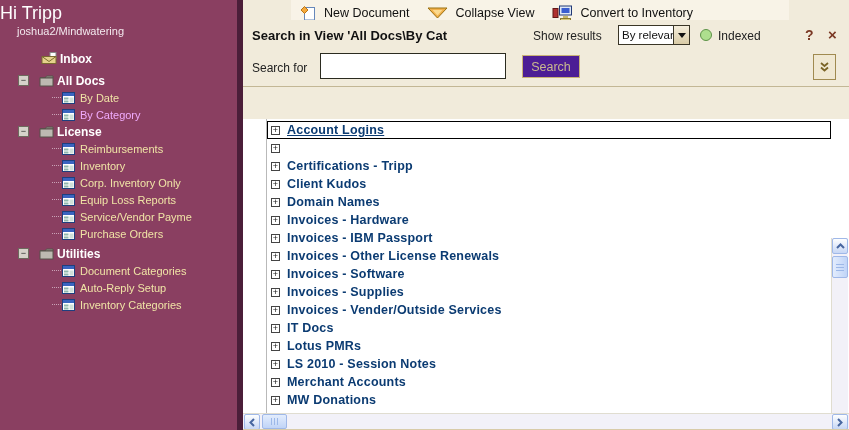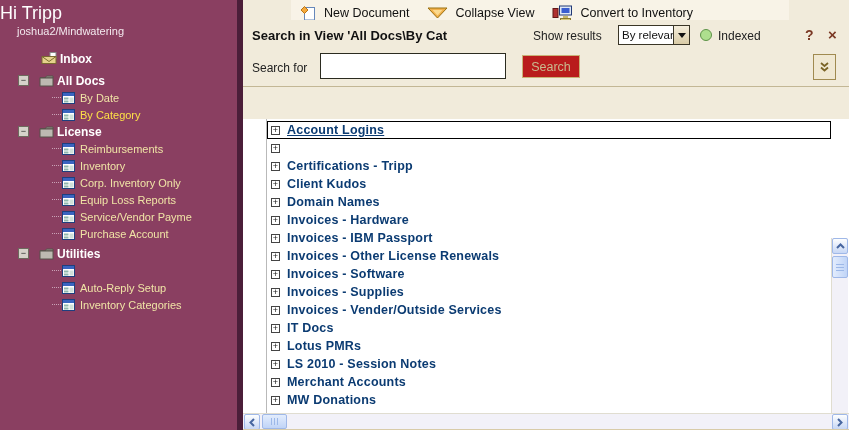--- a/index.html
+++ b/index.html
@@ -18,21 +18,21 @@
   .ti.sp-before2{margin-top:3px;}
   .exp{width:11px;height:11px;margin-left:18px;background:#D6D2CA;border:1px solid #6e6a5e;
     font-size:9px;line-height:8px;text-align:center;color:#222;flex:0 0 auto;}
   .ic0{margin-left:10px;flex:0 0 auto;display:inline-flex;}
   .ic-inbox{margin-left:41px;flex:0 0 auto;display:inline-flex;}
   .lbl0{margin-left:2px;font-size:12px;font-weight:700;color:#fff;}
   .lvl1{padding-left:62px;}
   .lvl1::before{content:'';position:absolute;left:52px;top:8px;width:9px;border-top:1px dotted #c9a2b6;}
   .ic1{flex:0 0 auto;display:inline-flex;}
   .lbl1{margin-left:5px;font-size:11px;color:#F0E4A6;}
-  .lbl1.sel{color:#fde047;}
+  .lbl1.sel{color:#f0abfc;}
 
   
   .content{position:absolute;left:243px;top:0;width:606px;height:430px;background:#F1EBDB;}
 
   
   .toolbar{position:absolute;left:0;top:0;width:498px;height:27px;background:#F8F3E7;
     border-bottom:1px solid #3a3a3a;display:flex;align-items:center;padding-left:9px;margin-left:48px;}
   .tbtn{display:flex;align-items:center;margin-right:18px;cursor:default;}
   .tbtn .ticon{display:inline-flex;margin-right:7px;}
   .tbtn .tlabel{font-size:12.5px;color:#111;}
@@ -49,21 +49,21 @@
     display:flex;align-items:center;justify-content:center;}
   .dd-arrow{width:0;height:0;border-left:4px solid transparent;border-right:4px solid transparent;border-top:5px solid #111;}
   .idx-dot{position:absolute;left:457px;top:9px;width:12px;height:12px;border-radius:50%;
     background:#AEDF8E;border:1.5px solid #5E9348;}
   .idx-lbl{position:absolute;left:475px;top:9px;font-size:12px;color:#222;}
   .s-help{position:absolute;left:562px;top:7px;font-size:14px;font-weight:700;color:#7A3824;}
   .s-close{position:absolute;left:585px;top:6px;font-size:15px;font-weight:700;color:#7A3824;}
   .s-for{position:absolute;left:9px;top:41px;font-size:12px;color:#222;}
   .search-input{position:absolute;left:77px;top:33px;width:186px;height:26px;background:#fff;
     border:1px solid #2b2b20;font-size:12px;padding:0 4px;outline:none;}
-  .btn-search{position:absolute;left:279px;top:35px;width:58px;height:23px;background:#b91c1c;
+  .btn-search{position:absolute;left:279px;top:35px;width:58px;height:23px;background:#4c1d95;
     border:1px solid #C9B277;color:#C9BA8E;font-size:12.5px;display:flex;align-items:center;justify-content:center;}
   .btn-more{position:absolute;left:570px;top:34px;width:23px;height:26px;background:#F0E8D2;
     border:1px solid #A08A50;display:flex;flex-direction:column;align-items:center;justify-content:center;gap:0;}
 
   
   .thead{position:absolute;left:0;top:95px;width:606px;height:24px;background:#F1EBDB;border-bottom:2px solid #111;}
   .thead .vsep{position:absolute;top:3px;bottom:3px;width:1px;background:#AFA68C;}
   .th-lbl{position:absolute;top:4px;font-size:12.5px;font-weight:700;color:#111;}
 
   
@@ -227,21 +227,21 @@
       <div class="ti lvl1">
         <span class="ic1">
           <svg width="13" height="12" viewBox="0 0 13 12">
               <rect x="0.5" y="0.5" width="12" height="11" fill="#fff" stroke="#1e3f7f"></rect>
               <rect x="1" y="1" width="11" height="3" fill="#3a64c0"></rect>
               <rect x="2" y="5.5" width="4.5" height="2" fill="#8fb8ae"></rect>
               <rect x="2" y="8.5" width="4.5" height="2" fill="#8fb8ae"></rect>
               <rect x="7.5" y="5.5" width="4" height="5" fill="#cfe0da"></rect>
             </svg>
         </span>
-        <span class="lbl1">Purchase Account</span>
+        <span class="lbl1">Purchase Orders</span>
       </div>
 
       <div class="ti sp-before2">
         <span class="exp">−</span>
         <span class="ic0">
           <svg width="16" height="12" viewBox="0 0 16 12">
               <path d="M1 3 L6 3 L7.5 1 L14 1 L14 3 Z" fill="#9a968e" stroke="#57534b"></path>
               <rect x="1" y="3" width="13" height="8" fill="#BDB9B1" stroke="#57534b"></rect>
             </svg>
         </span>
@@ -250,20 +250,21 @@
       <div class="ti lvl1">
         <span class="ic1">
           <svg width="13" height="12" viewBox="0 0 13 12">
               <rect x="0.5" y="0.5" width="12" height="11" fill="#fff" stroke="#1e3f7f"></rect>
               <rect x="1" y="1" width="11" height="3" fill="#3a64c0"></rect>
               <rect x="2" y="5.5" width="4.5" height="2" fill="#8fb8ae"></rect>
               <rect x="2" y="8.5" width="4.5" height="2" fill="#8fb8ae"></rect>
               <rect x="7.5" y="5.5" width="4" height="5" fill="#cfe0da"></rect>
             </svg>
         </span>
+        <span class="lbl1">Document Categories</span>
       </div>
       <div class="ti lvl1">
         <span class="ic1">
           <svg width="13" height="12" viewBox="0 0 13 12">
               <rect x="0.5" y="0.5" width="12" height="11" fill="#fff" stroke="#1e3f7f"></rect>
               <rect x="1" y="1" width="11" height="3" fill="#3a64c0"></rect>
               <rect x="2" y="5.5" width="4.5" height="2" fill="#8fb8ae"></rect>
               <rect x="2" y="8.5" width="4.5" height="2" fill="#8fb8ae"></rect>
               <rect x="7.5" y="5.5" width="4" height="5" fill="#cfe0da"></rect>
             </svg>

